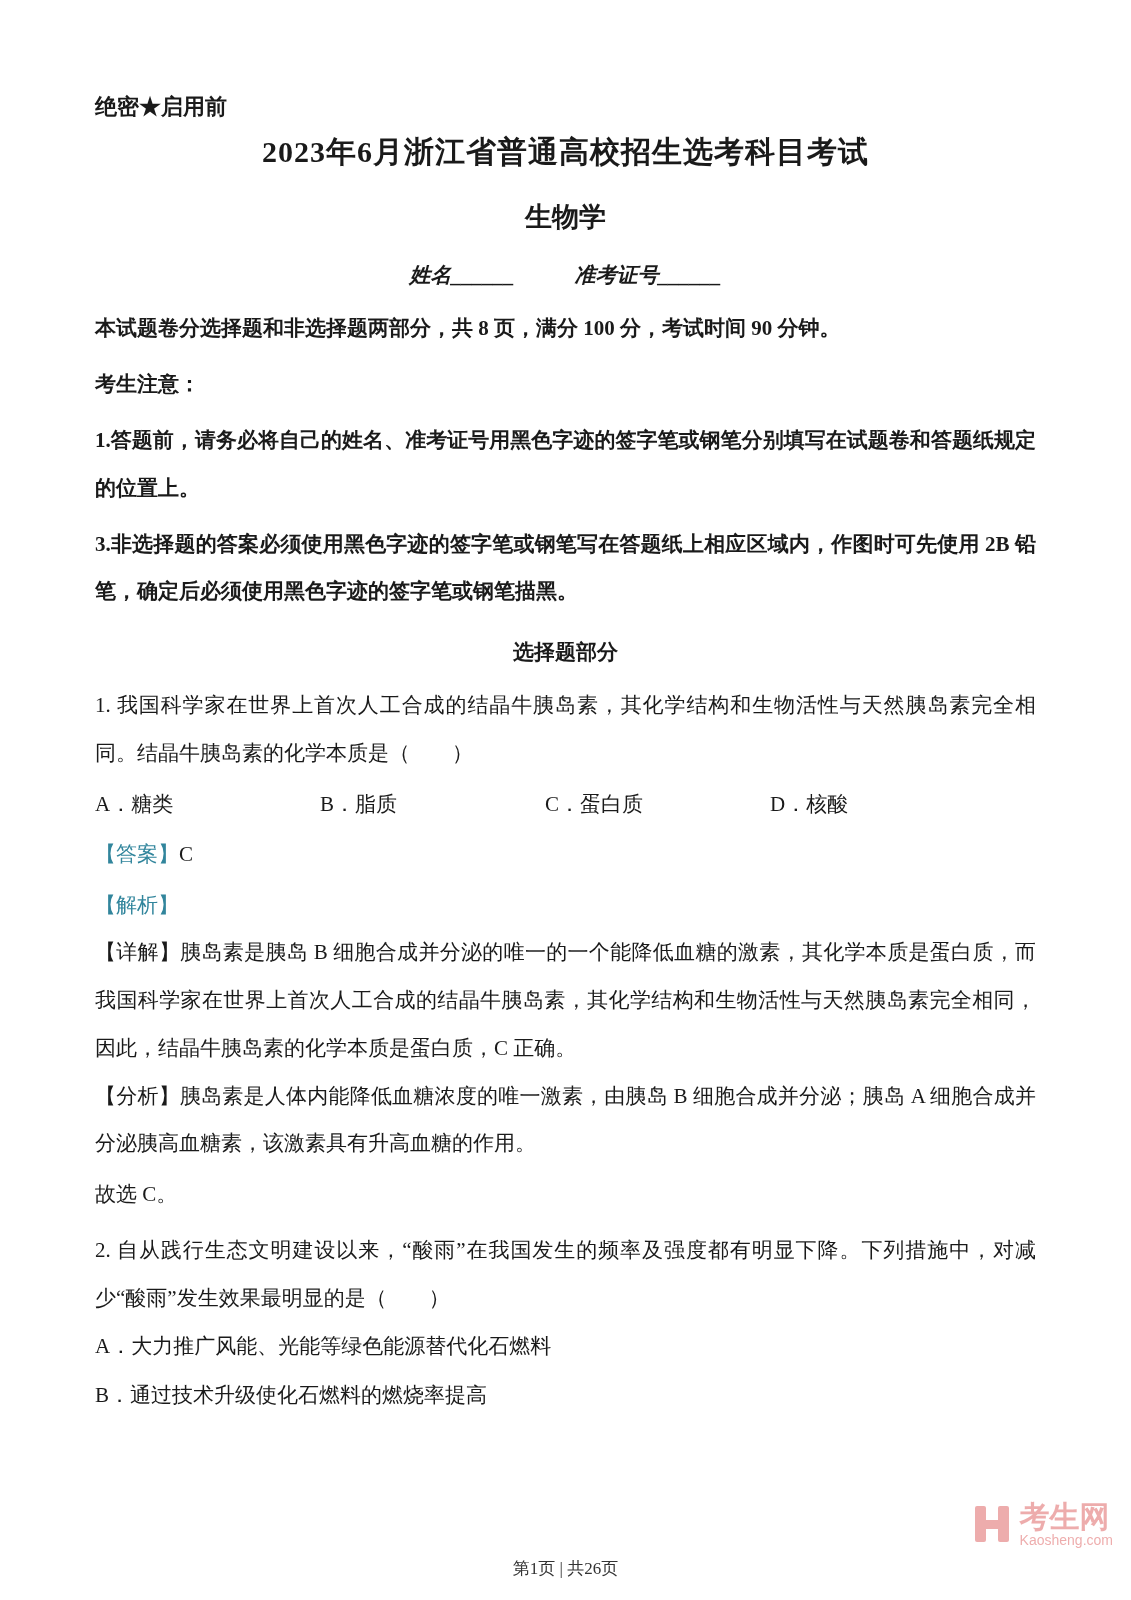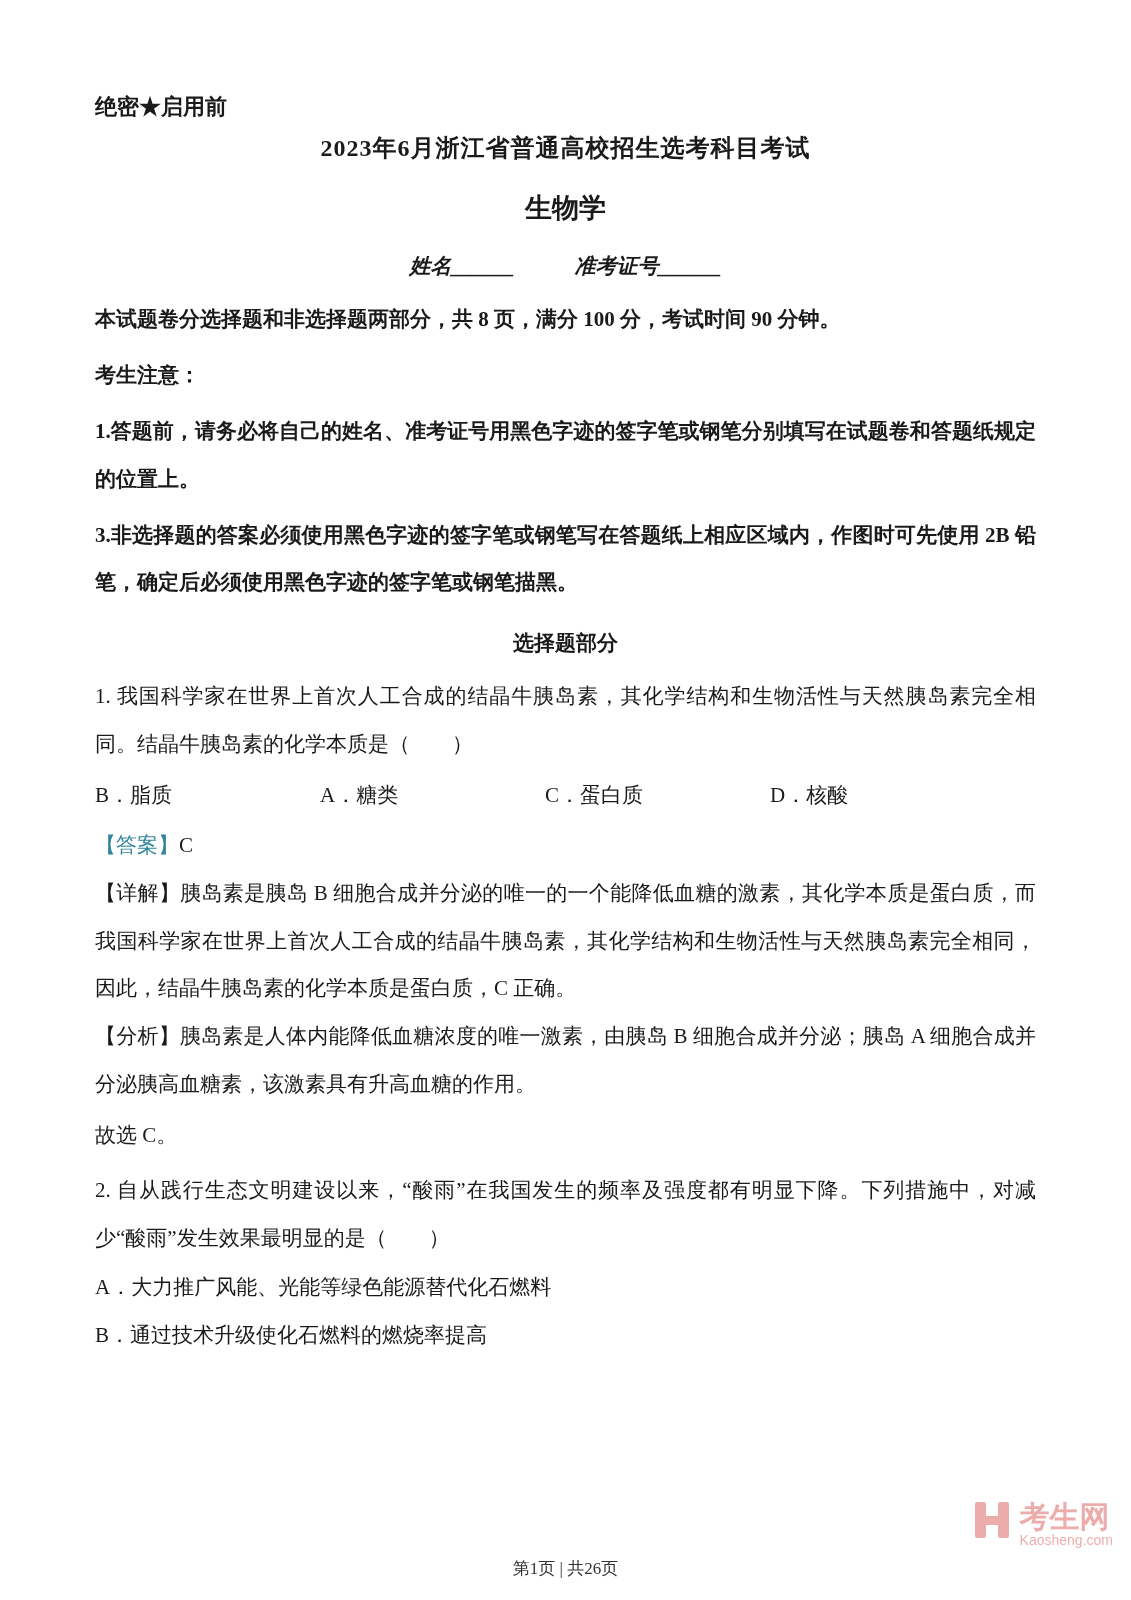--- a/index.html
+++ b/index.html
@@ -16,21 +16,21 @@
   .page {
     padding: 92px 95px 0 95px;
   }
   .secret {
     font-size: 22px;
     font-weight: bold;
     margin-bottom: 10px;
   }
   .title {
     text-align: center;
-    font-size: 24px;
+    font-size: 30px;
     font-weight: bold;
     margin-top: 10px;
     letter-spacing: 1px;
   }
   .subject {
     text-align: center;
     font-size: 27px;
     font-weight: bold;
     margin-top: 26px;
   }
@@ -82,21 +82,21 @@
     width: 100%;
     text-align: center;
     font-size: 17px;
     color: #333;
   }
   .watermark {
     position: absolute;
     right: 18px;
     bottom: 52px;
     display: flex;
-    align-items: flex-start;
+    align-items: center;
     opacity: 0.55;
   }
   .wm-logo {
     width: 40px;
     height: 40px;
     position: relative;
     margin-right: 8px;
   }
   .wm-logo .bar-l, .wm-logo .bar-r {
     position: absolute;
@@ -150,27 +150,30 @@
 
   <div class="para bold">1.答题前，请务必将自己的姓名、准考证号用黑色字迹的签字笔或钢笔分别填写在试题卷和答题纸规定的位置上。</div>
   <div class="para bold">3.非选择题的答案必须使用黑色字迹的签字笔或钢笔写在答题纸上相应区域内，作图时可先使用 2B 铅笔，确定后必须使用黑色字迹的签字笔或钢笔描黑。</div>
 
   <div class="section-heading">选择题部分</div>
 
 
   <div class="question">
     <div class="para">1. 我国科学家在世界上首次人工合成的结晶牛胰岛素，其化学结构和生物活性与天然胰岛素完全相同。结晶牛胰岛素的化学本质是（　　）</div>
     <div class="options-row">
+      <span class="opt">A．糖类</span>
       <span class="opt">B．脂质</span>
-      <span class="opt">A．糖类</span>
       <span class="opt">C．蛋白质</span>
       <span class="opt">D．核酸</span>
     </div>
     <div class="ansline">
       <span class="accent">【答案】</span><span>C</span>
+    </div>
+    <div class="ansline">
+      <span class="accent">【解析】</span>
     </div>
     <div class="para" style="margin-top:0">
       <span>【详解】</span><span>胰岛素是胰岛 B 细胞合成并分泌的唯一的一个能降低血糖的激素，其化学本质是蛋白质，而我国科学家在世界上首次人工合成的结晶牛胰岛素，其化学结构和生物活性与天然胰岛素完全相同，因此，结晶牛胰岛素的化学本质是蛋白质，C 正确。</span>
     </div>
     <div class="para" style="margin-top:0">
       <span>【分析】</span><span>胰岛素是人体内能降低血糖浓度的唯一激素，由胰岛 B 细胞合成并分泌；胰岛 A 细胞合成并分泌胰高血糖素，该激素具有升高血糖的作用。</span>
     </div>
     <div class="ansline">故选 C。</div>
   </div>
 

